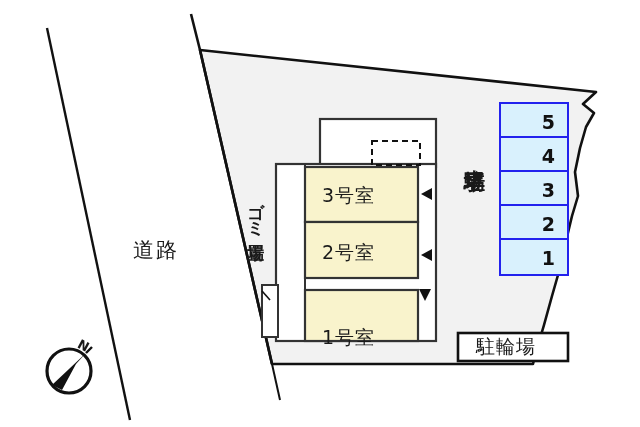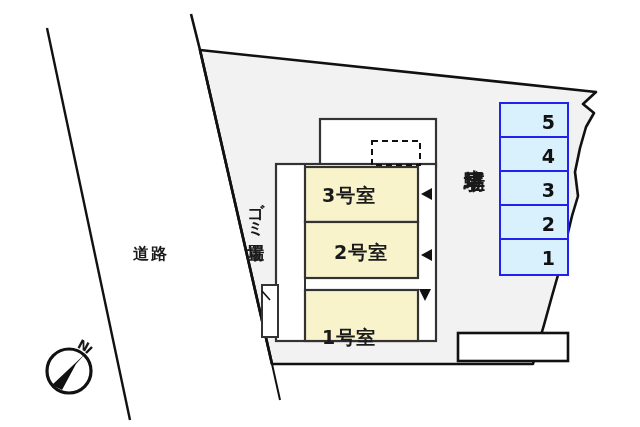--- a/index.html
+++ b/index.html
@@ -1,36 +1,36 @@
 <!DOCTYPE html>
 <html><head>
 <meta charset="utf-8">
 <style>
   html,body{margin:0;padding:0;background:#ffffff;}
   body{width:640px;height:427px;overflow:hidden;
        font-family:"DejaVu Sans","Liberation Sans",sans-serif;}
   #stage{position:relative;width:640px;height:427px;background:#ffffff;}
   #svgmap{position:absolute;left:0;top:0;width:640px;height:427px;}
 
-  .lbl{position:absolute;color:#1a1a1a;font-weight:700;line-height:1;
+  .lbl{position:absolute;color:#1a1a1a;font-weight:400;line-height:1;
        white-space:nowrap;user-select:none;}
 
   
-  #road-label{left:133px;top:246px;font-size:16px;letter-spacing:2px;}
+  #road-label{left:133px;top:240px;font-size:21px;letter-spacing:2px;}
 
   
   .vlabel{writing-mode:vertical-rl;text-orientation:upright;
           letter-spacing:1px;line-height:1.02;}
   #gomi-label{left:247px;top:190px;font-size:17px;font-weight:700;}
   #parking-label{left:463px;top:152px;font-size:21px;font-weight:700;}
 
   
   .room-label{font-size:19px;letter-spacing:1px;text-align:center;}
   #room3-label{left:322px;top:186px;}
-  #room2-label{left:322px;top:243px;margin-left:12px;}
+  #room2-label{left:322px;top:243px;}
   #room1-label{left:322px;top:328px;}
 
   
   .stall-num{position:absolute;font-size:19px;font-weight:700;color:#111;
              width:60px;text-align:right;}
   #stall5{left:495px;top:111px;}
   #stall4{left:495px;top:145px;}
   #stall3{left:495px;top:179px;}
   #stall2{left:495px;top:213px;}
   #stall1{left:495px;top:247px;}
@@ -111,16 +111,17 @@
   <div class="lbl room-label" id="room3-label">3号室</div>
   <div class="lbl room-label" id="room2-label">2号室</div>
   <div class="lbl room-label" id="room1-label">1号室</div>
 
   <div class="stall-num" id="stall5">5</div>
   <div class="stall-num" id="stall4">4</div>
   <div class="stall-num" id="stall3">3</div>
   <div class="stall-num" id="stall2">2</div>
   <div class="stall-num" id="stall1">1</div>
 
+  <div class="lbl" id="bicycle-label">駐輪場</div>
 
   <div class="lbl" id="compass-n">N</div>
 
 </div>
 
 </body></html>

